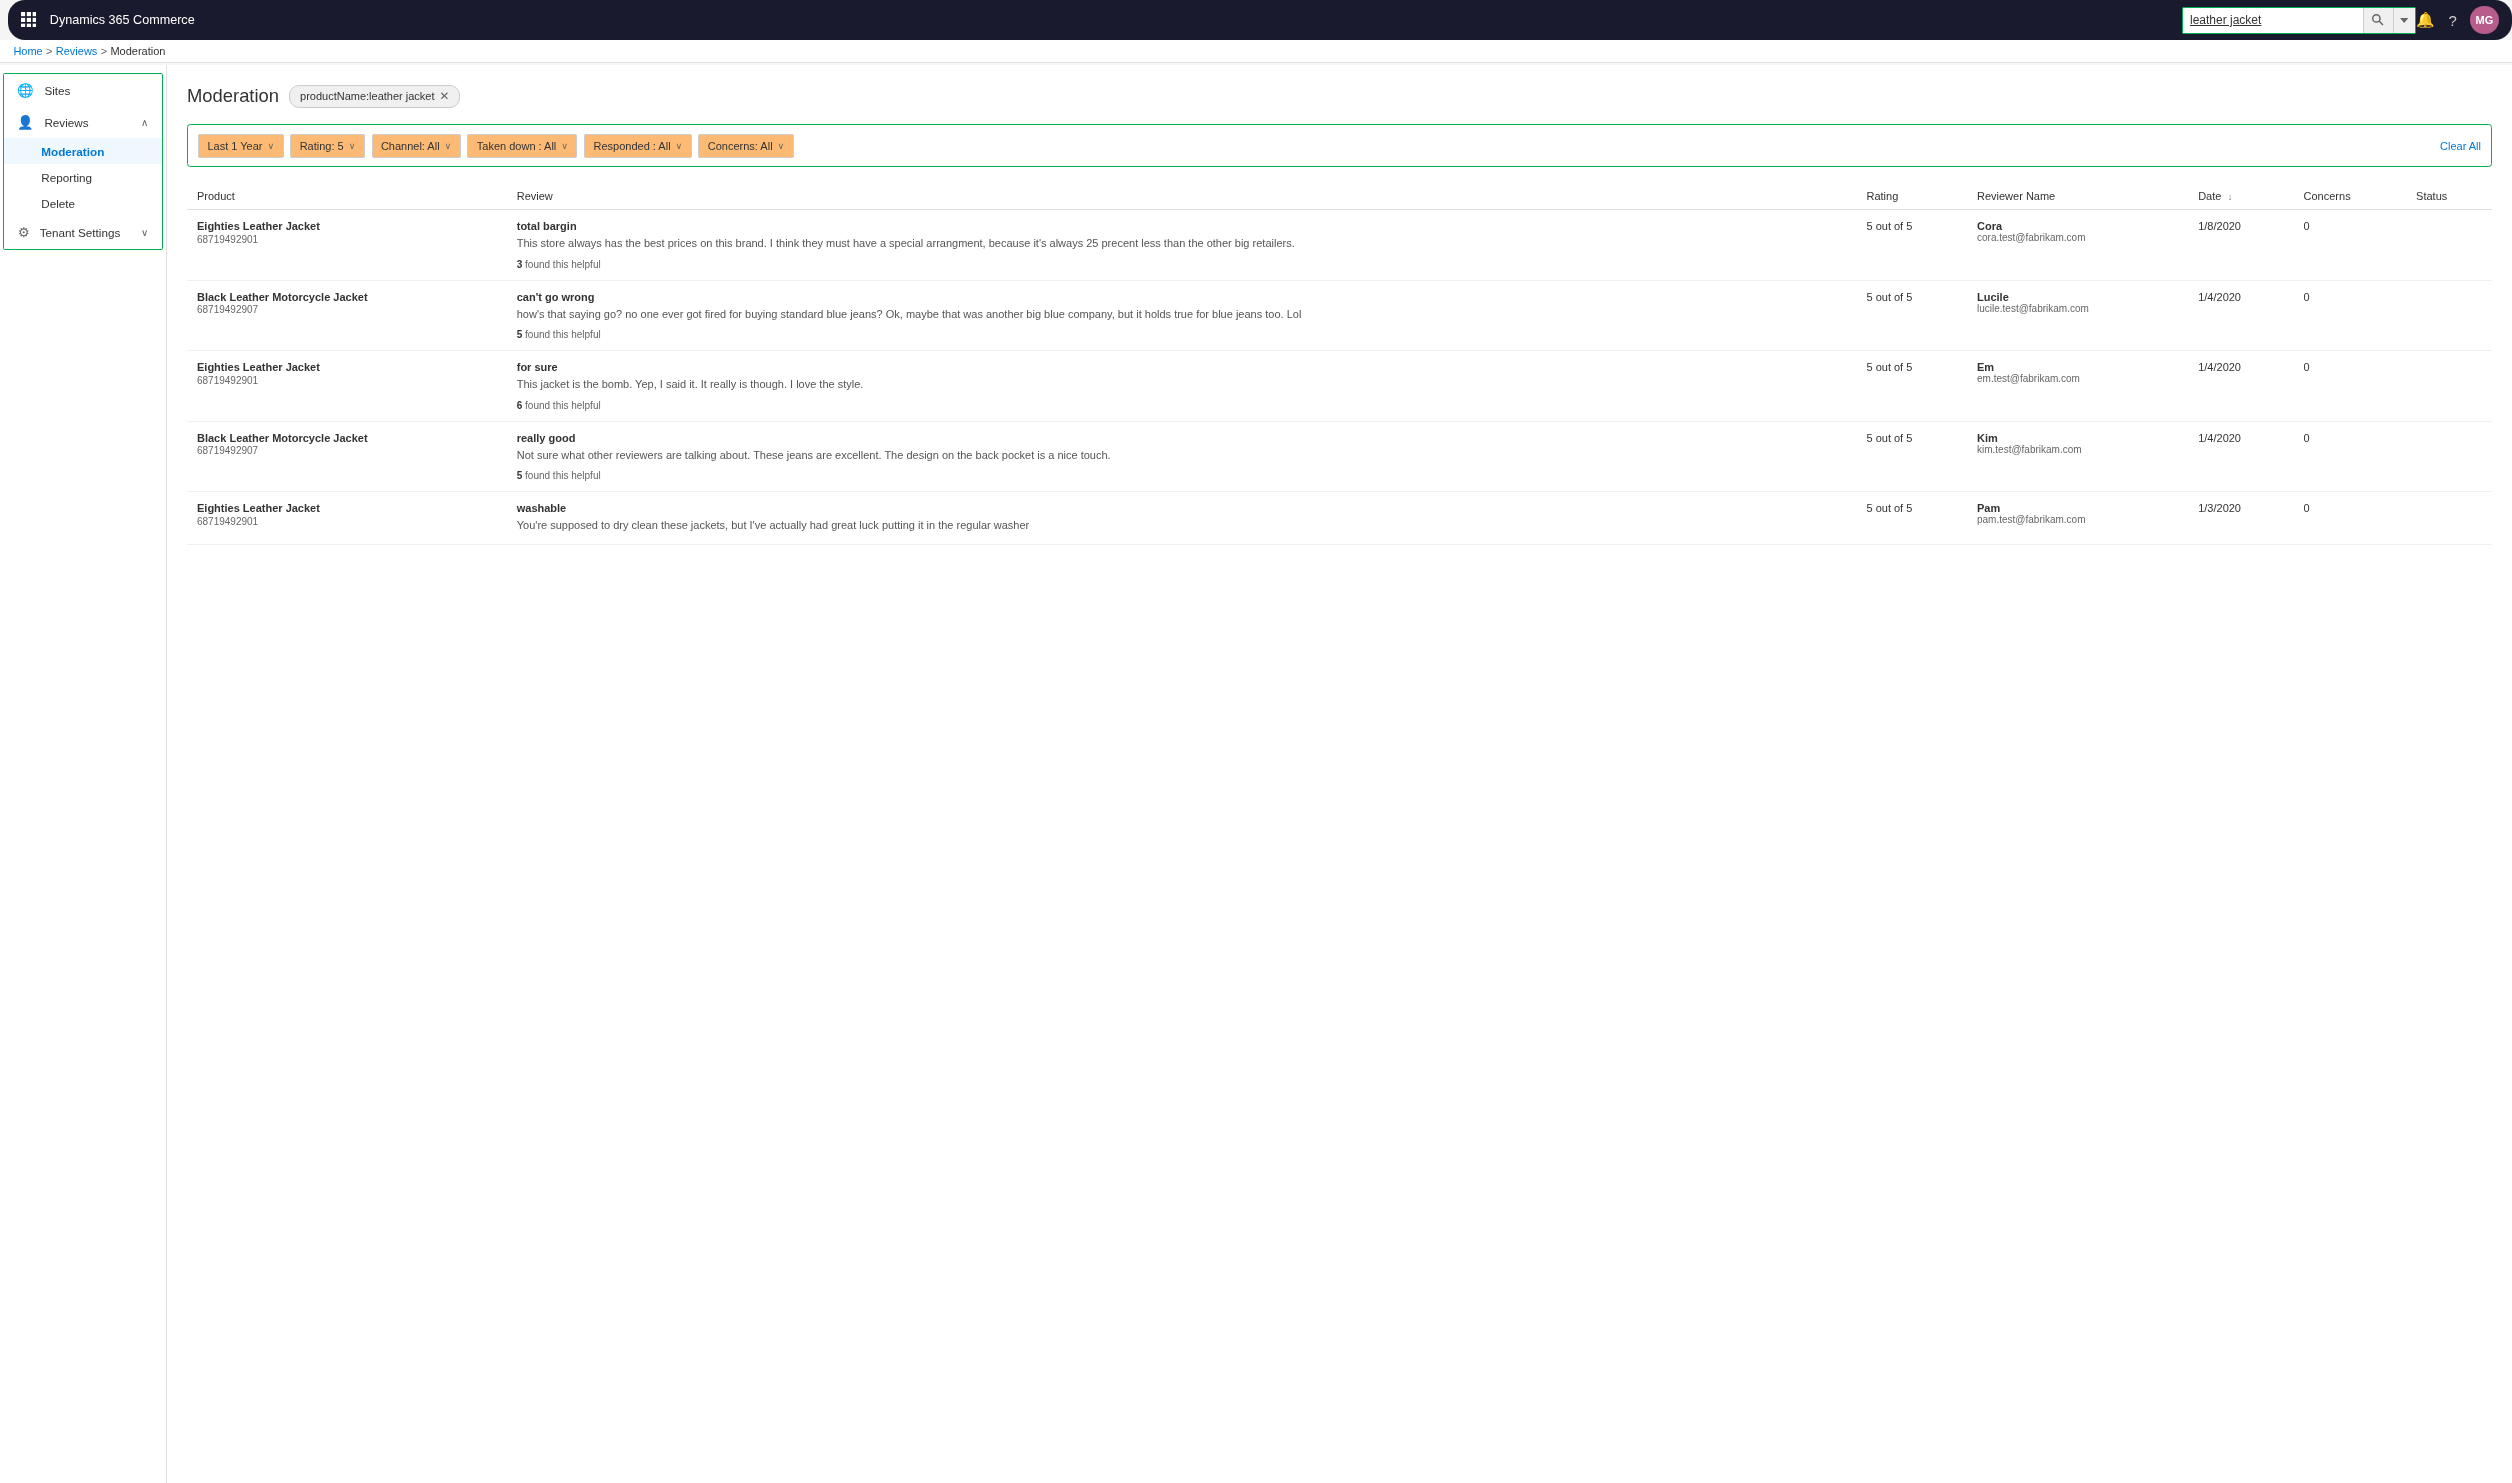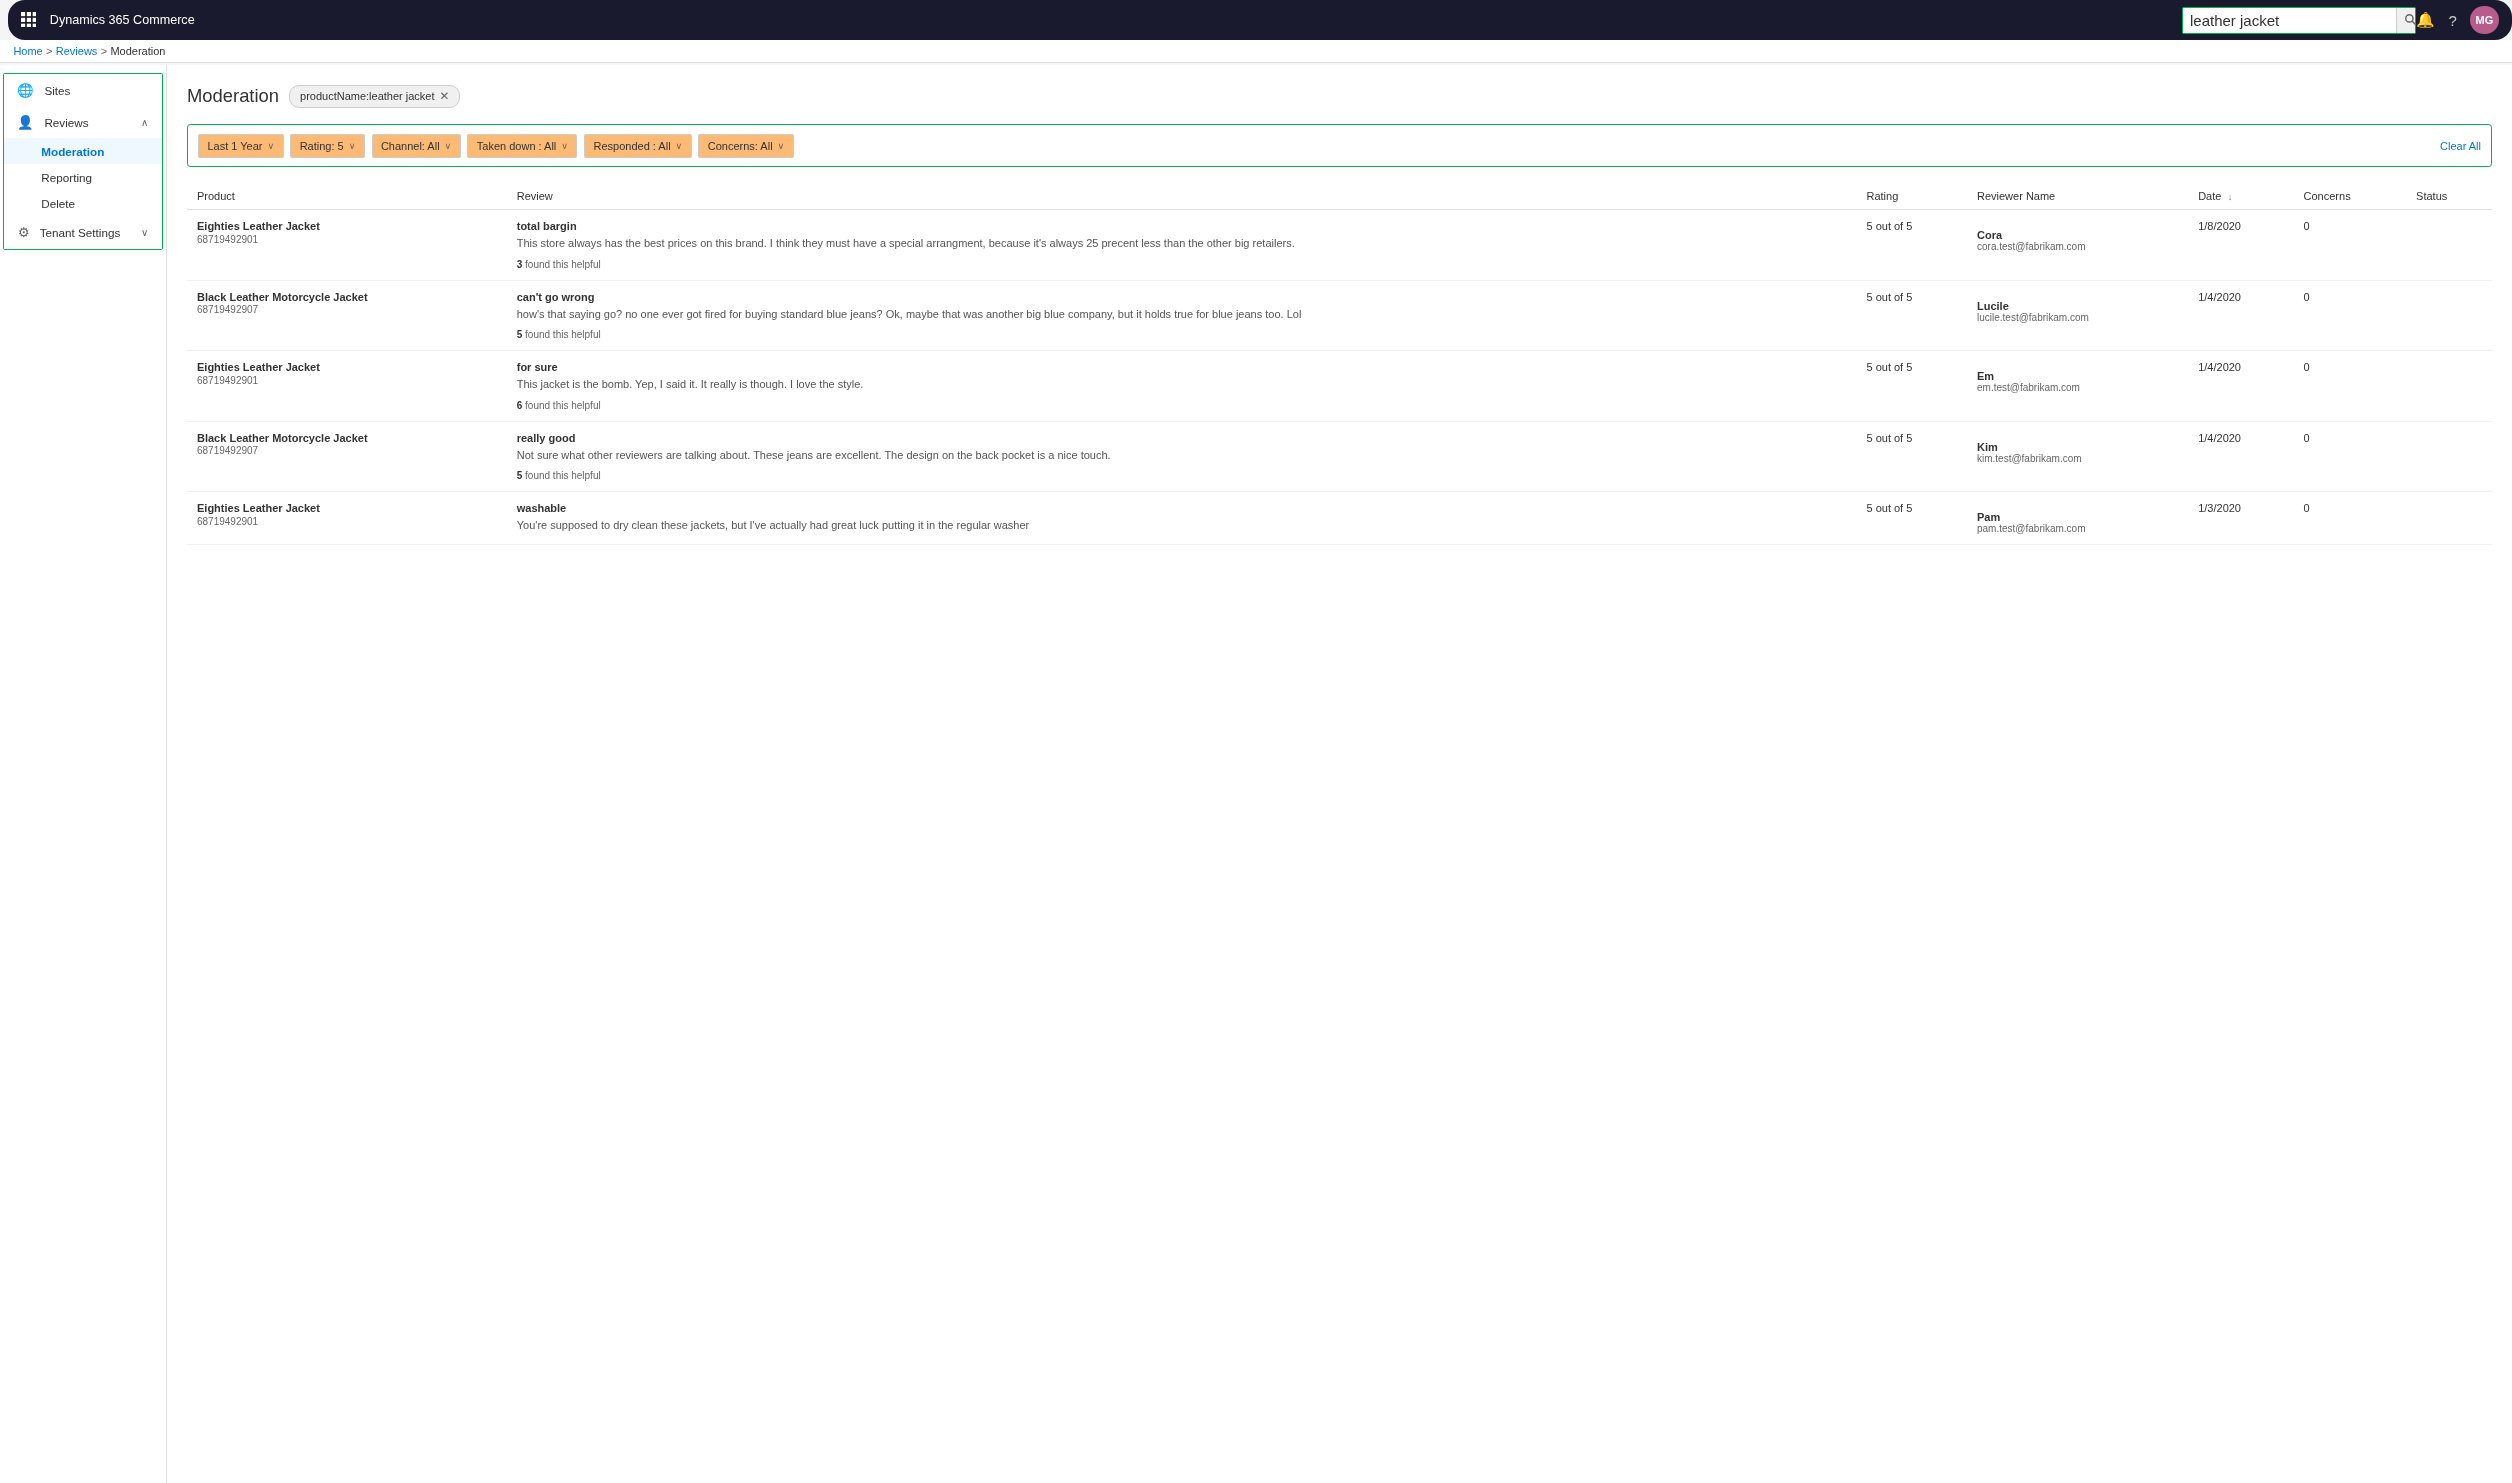--- a/index.html
+++ b/index.html
@@ -34,22 +34,23 @@
       border-radius: 1.7px;
       overflow: hidden;
       height: 27px;
       width: 234px;
       background: white;
     }
     .top-nav .search-bar input {
       border: none; outline: none;
       padding: 0 6.7px;
       flex: 1;
-      font-size: 15px;
+      font-size: 12px;
       color: #333;
+      text-decoration: underline;
     }
     .top-nav .search-bar .search-btn {
       background: #f0f0f0;
       border: none; border-left: 0.8px solid #ccc;
       padding: 0 8.4px;
       cursor: pointer;
       height: 100%;
       display: flex; align-items: center;
     }
     .top-nav .search-bar .dropdown-btn {
@@ -194,21 +195,21 @@
       vertical-align: top;
       border-bottom: 0.8px solid #f0f0f0;
       font-size: 11px;
     }
     .product-name { font-weight: 600; color: #333; }
     .product-id { color: #666; font-size: 10px; margin-top: 1.7px; }
     .review-title { font-weight: 700; color: #333; margin-bottom: 3.3px; }
     .review-body { color: #555; line-height: 1.5; }
     .helpful-text { color: #666; font-size: 10px; margin-top: 6.7px; }
     .helpful-text strong { color: #333; }
-    .reviewer-name { font-weight: 600; margin-top: 9px; }
+    .reviewer-name { font-weight: 600; }
     .reviewer-email { color: #666; font-size: 10px; }
 
     
     .right-panel {
       width: 234px;
       min-width: 234px;
       border-left: 0.8px solid #e0e0e0;
       padding: 20px 16.7px;
       background: white;
     }

